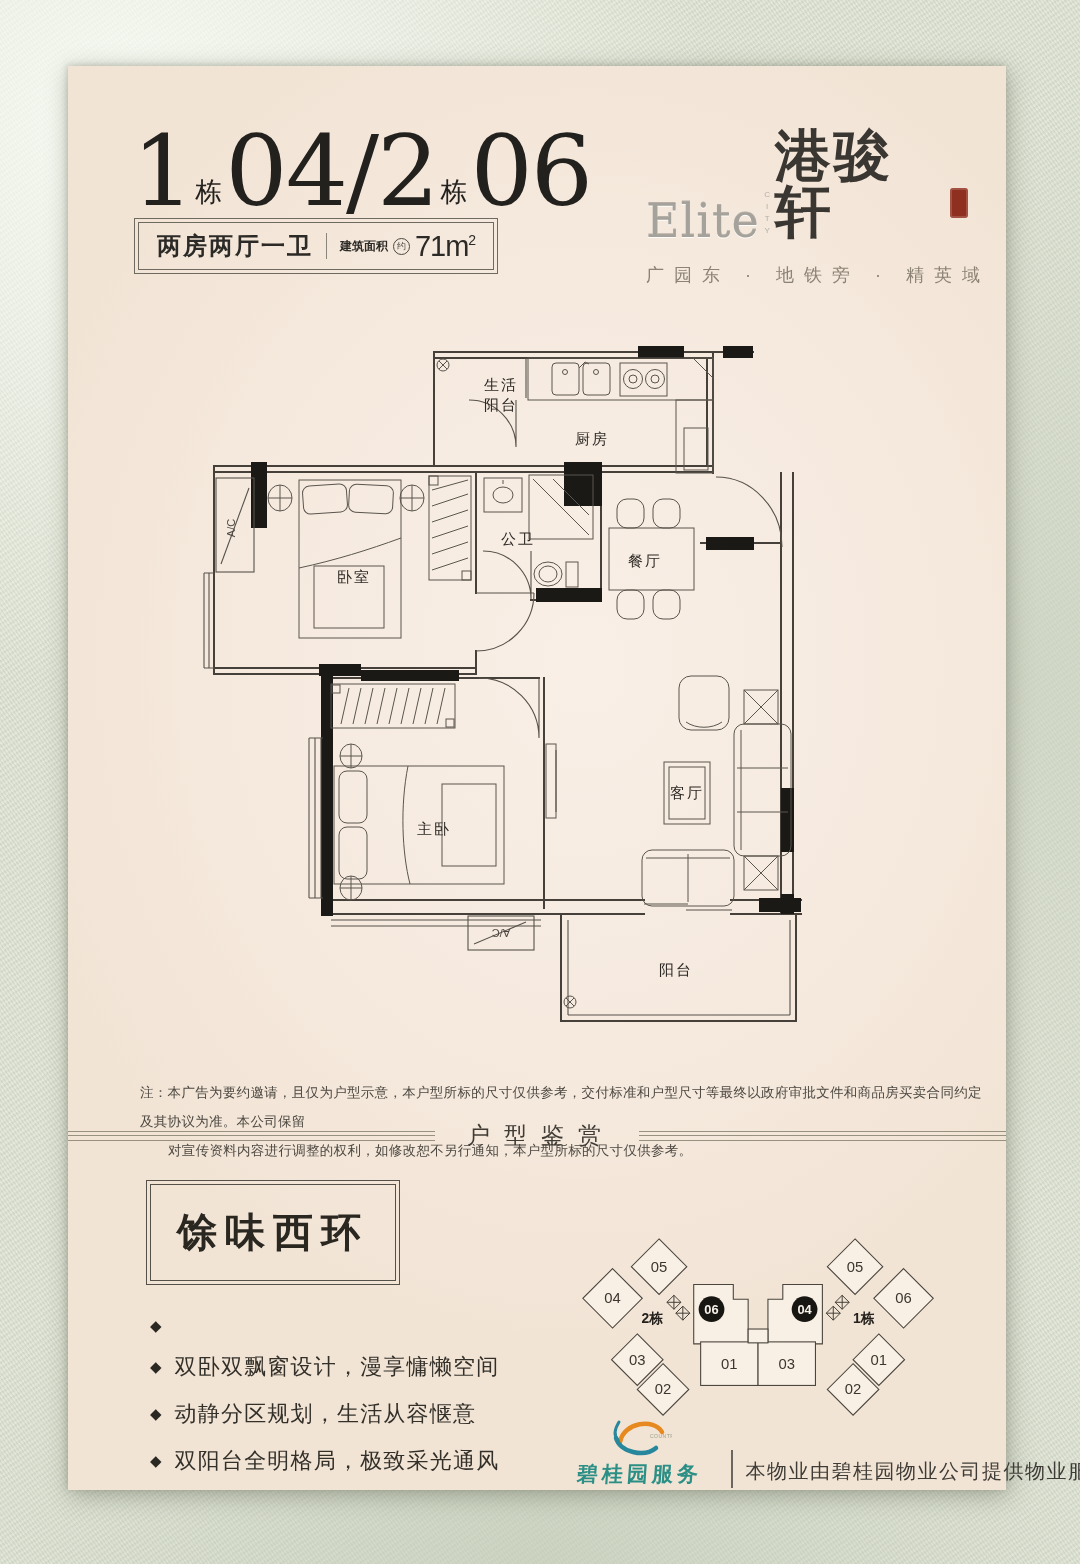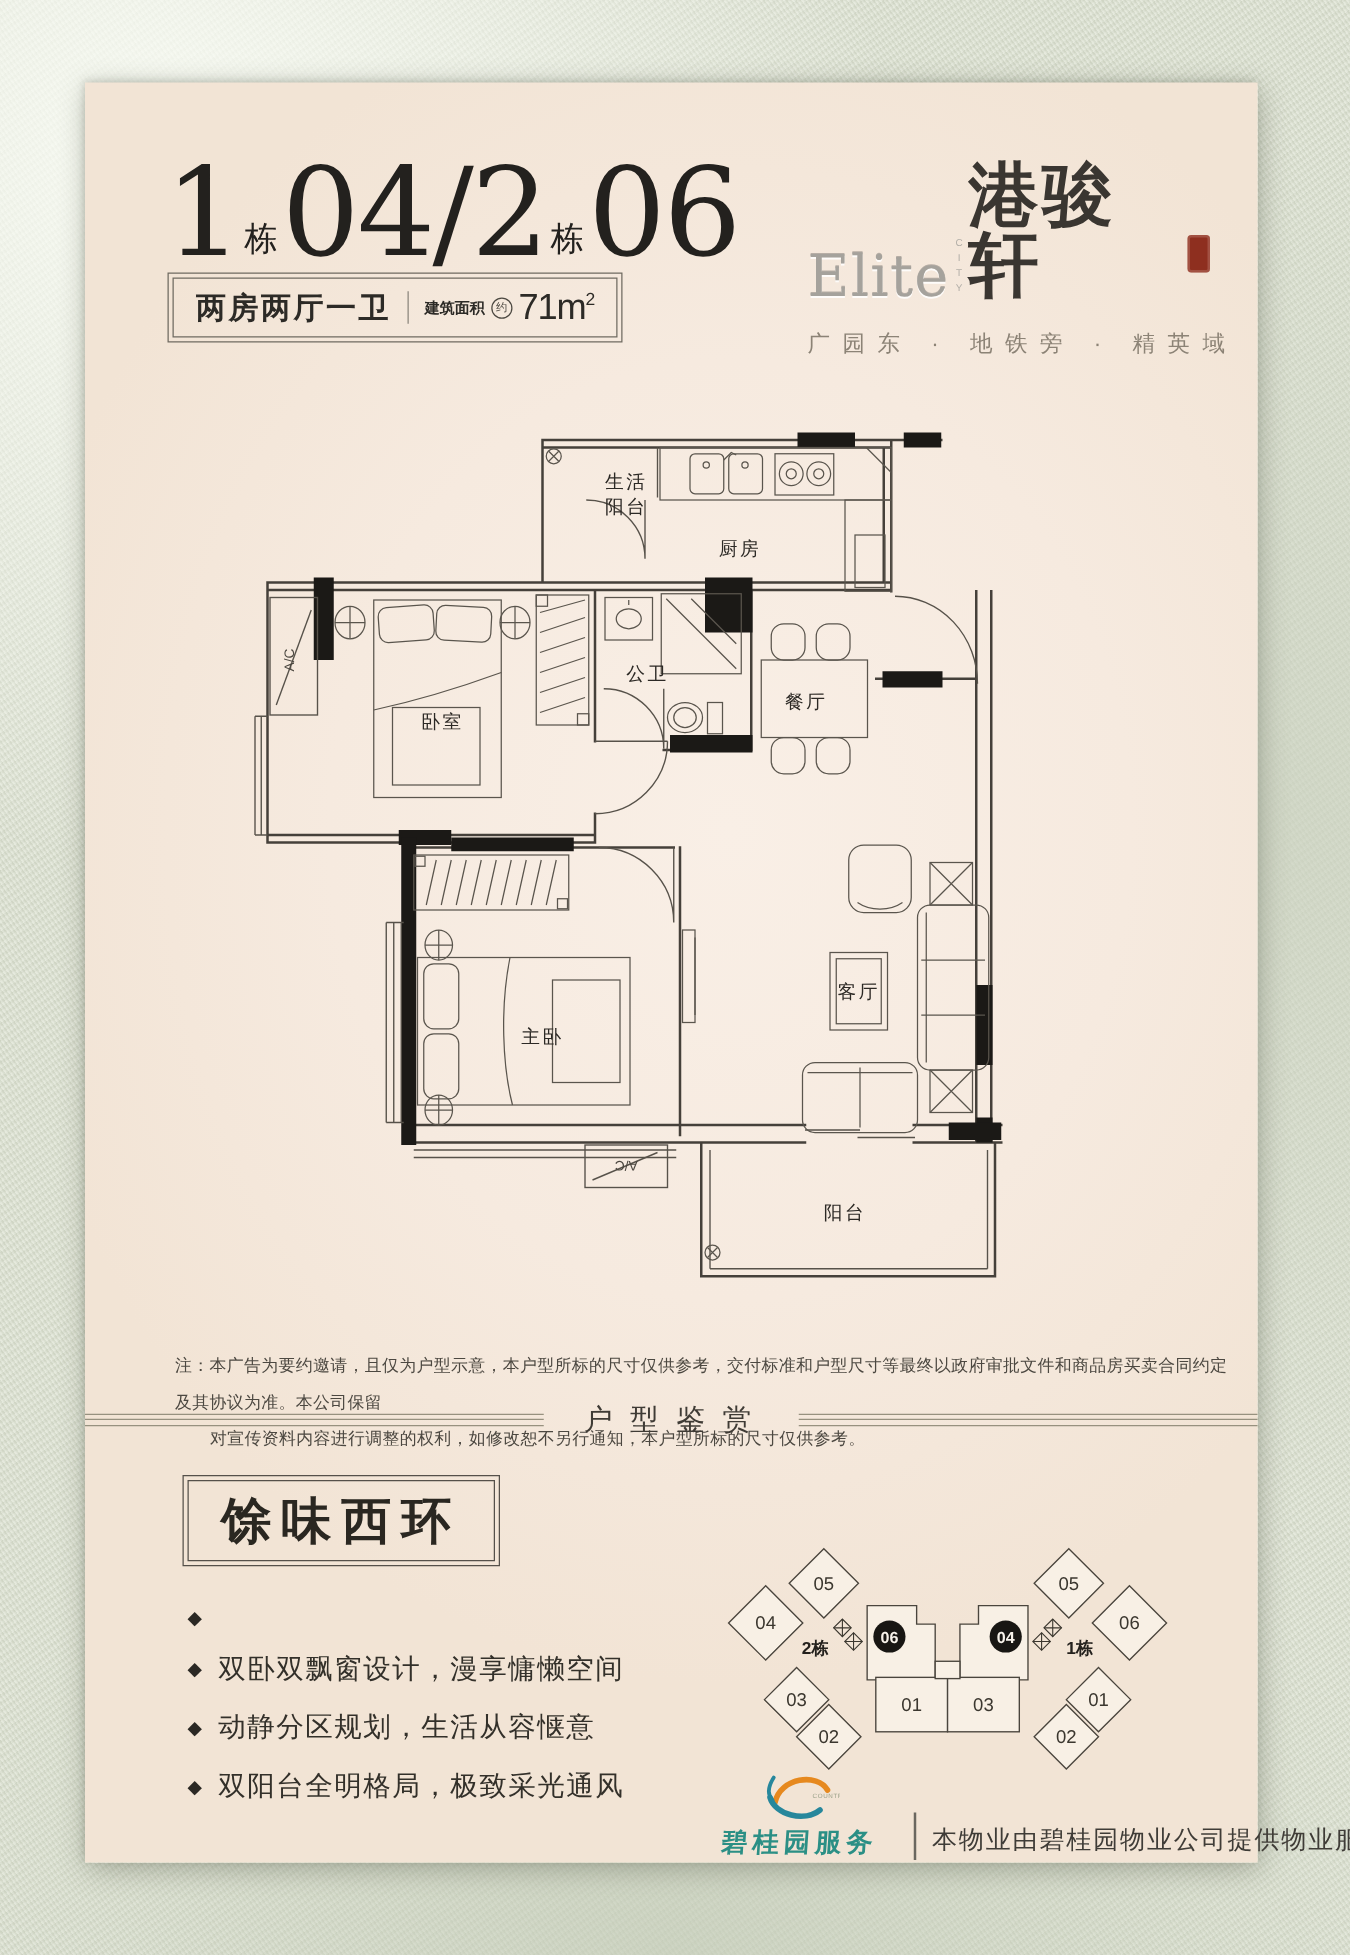--- a/index.html
+++ b/index.html
@@ -61,21 +61,21 @@
   .disclaimer .l2{padding-left:28px}
   
   .section-divider{position:absolute;left:0;top:1054px;width:100%;display:flex;
     align-items:center;gap:24px}
   .rule{flex:1;height:8px;border-top:1px solid #97917f;border-bottom:1px solid #97917f;position:relative}
   .rule::after{content:"";position:absolute;left:0;right:0;top:3px;border-top:1px solid #97917f}
   .section-title{font-size:23px;letter-spacing:14px;color:#3f3b35;padding-left:8px}
   
   .selling{position:absolute;left:82px;top:1118px;width:400px}
   .selling-title{display:inline-block;border:1px solid #55504a;outline:1px solid #55504a;
-    outline-offset:3px;padding:4px 26px;font-family:"DejaVu Serif",serif;font-size:40px;
+    outline-offset:3px;padding:20px 26px;font-family:"DejaVu Serif",serif;font-size:40px;
     font-weight:700;letter-spacing:8px;color:#2a2721}
   .points{margin-top:36px}
   .point{display:flex;align-items:center;margin-bottom:17px}
   .bullet{font-size:15px;color:#2b2824;margin-right:13px}
   .point-text{font-size:22px;color:#33302a;letter-spacing:1.2px}
   
   .keyplan{position:absolute;left:488px;top:1168px;width:414px;height:194px}
   .kp-shape{stroke:#4a453d;stroke-width:1.1;fill:#f8f0e5}
   .kp-num{font-family:"Liberation Sans",sans-serif;font-size:15px;fill:#3b372f;text-anchor:middle}
   .kp-bldg{font-family:"Liberation Sans",sans-serif;font-size:14px;font-weight:700;fill:#24211d}

